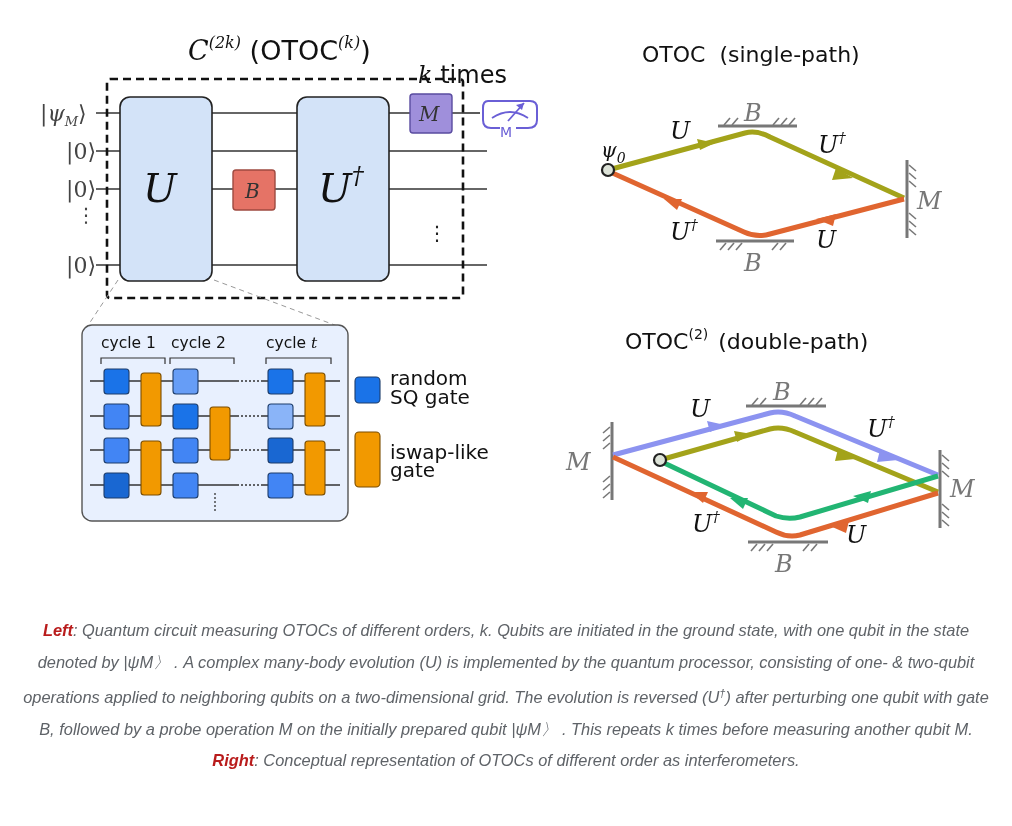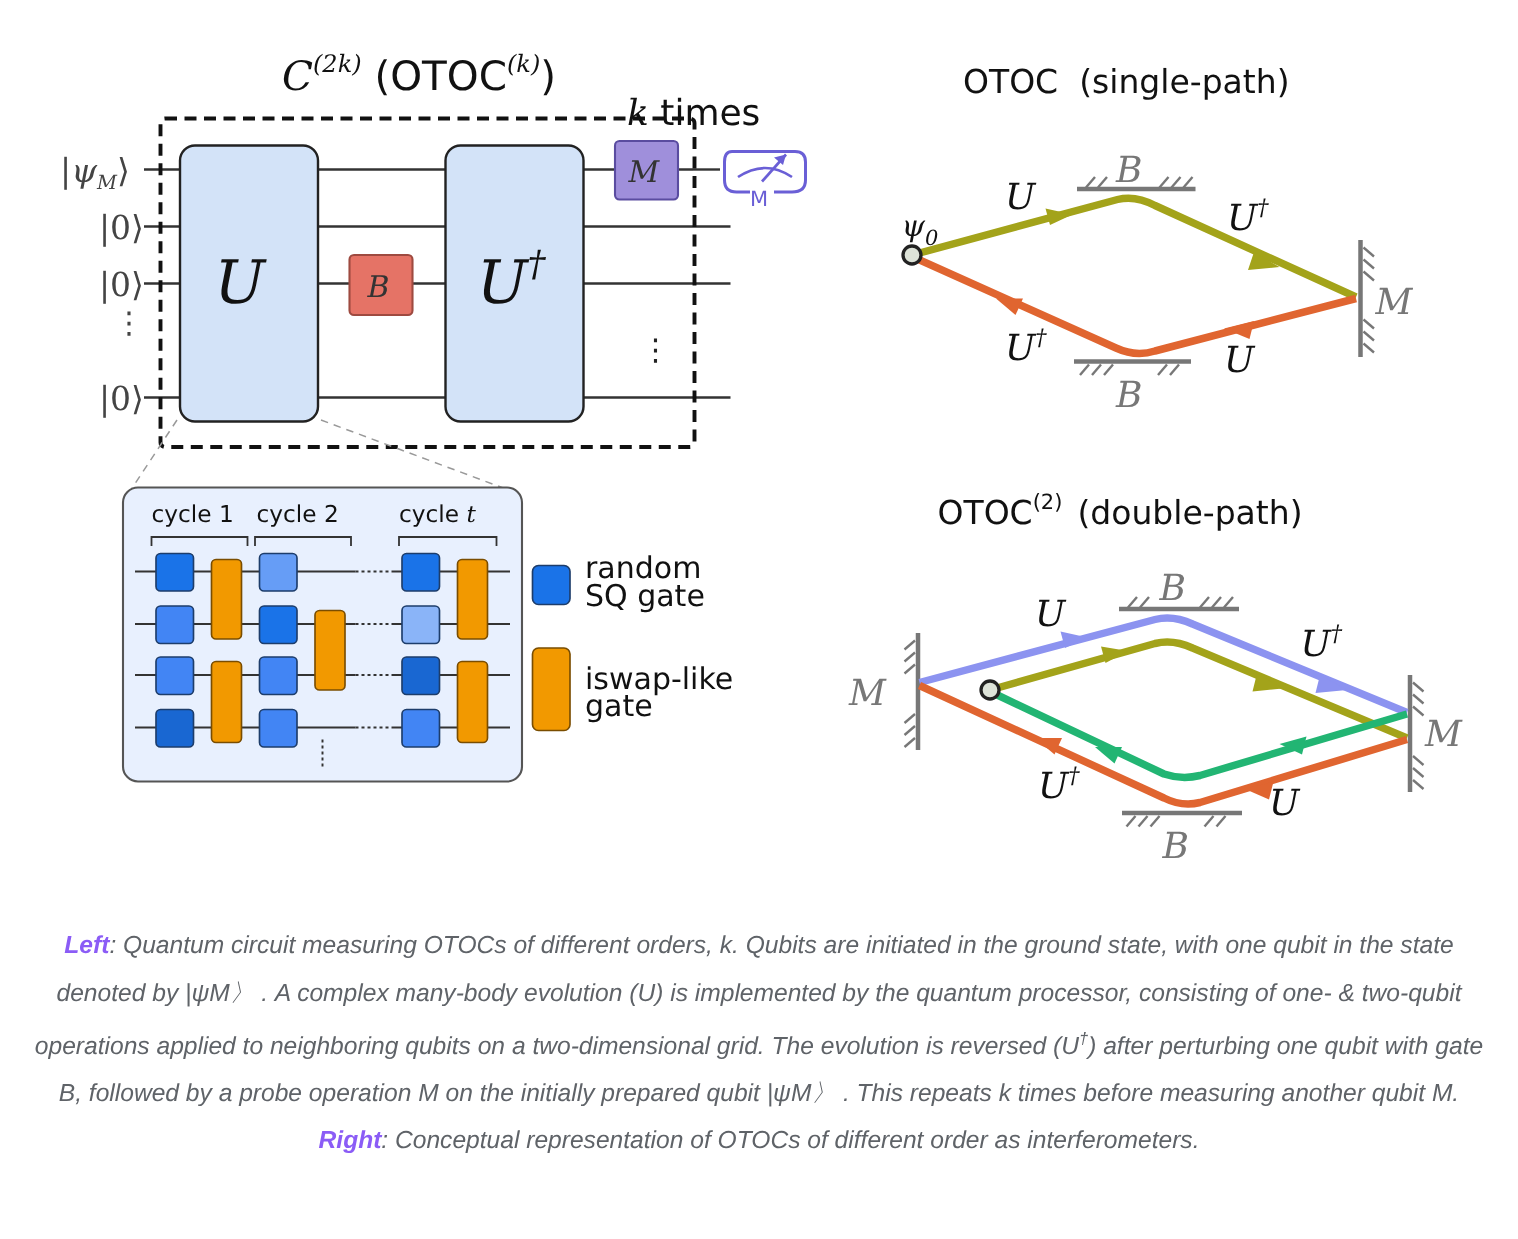--- a/index.html
+++ b/index.html
@@ -3,21 +3,21 @@
 <meta charset="utf-8">
 <style>
   html,body{margin:0;padding:0;background:#ffffff;}
   body{width:1012px;height:826px;position:relative;overflow:hidden;font-family:"DejaVu Sans",sans-serif;}
   #figure{position:absolute;left:0;top:0;width:1012px;height:600px;}
   .sans{font-family:"DejaVu Sans",sans-serif;}
   .serif{font-family:"DejaVu Serif",serif;font-style:italic;}
   .serif-up{font-family:"DejaVu Serif",serif;}
   #caption{position:absolute;left:20px;top:615px;width:972px;text-align:center;
     font-family:"Liberation Sans",sans-serif;font-style:italic;font-size:16.4px;line-height:31.5px;color:#5f6368;}
-  #caption b{font-weight:bold;color:#8b5cf6;}
+  #caption b{font-weight:bold;color:#b91c1c;}
 </style>
 </head>
 <body>
 
 <svg id="figure" viewBox="0 0 1012 600" xmlns="http://www.w3.org/2000/svg">
   <defs>
     <marker id="arrOlive" markerWidth="6" markerHeight="6" refX="3" refY="3" orient="auto">
         <path d="M0,0 L6,3 L0,6 Z" fill="#a3a31a"></path>
       </marker>
   </defs>

